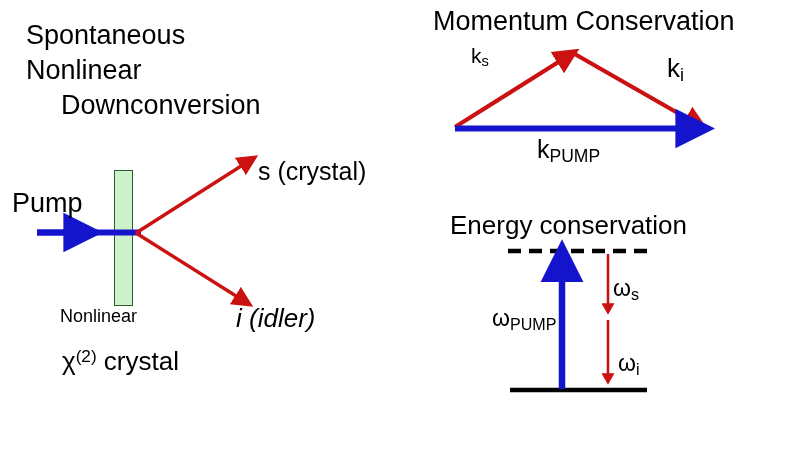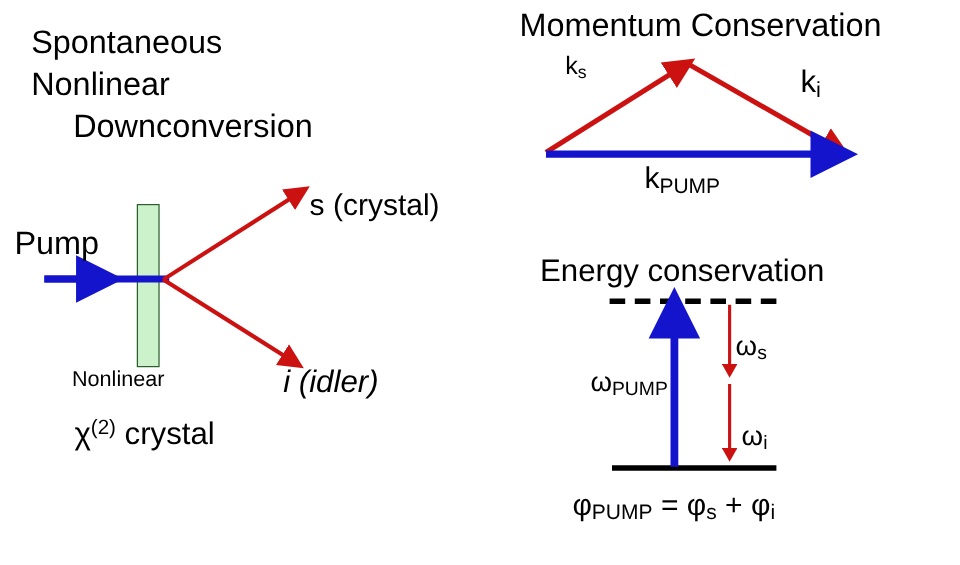--- a/index.html
+++ b/index.html
@@ -127,15 +127,14 @@
   <div class="txt" id="momentum-title">Momentum Conservation</div>
   <div class="txt" id="ks-label"><span>k</span><span class="sub">s</span></div>
   <div class="txt" id="ki-label"><span>k</span><span class="sub">i</span></div>
   <div class="txt" id="kpump-label"><span>k</span><span class="sub">PUMP</span></div>
 
   <div class="txt" id="energy-title">Energy conservation</div>
   <div class="txt" id="omega-pump-label"><span>ω</span><span class="sub">PUMP</span></div>
   <div class="txt" id="omega-s-label"><span>ω</span><span class="sub">s</span></div>
   <div class="txt" id="omega-i-label"><span>ω</span><span class="sub">i</span></div>
 
-  <div class="txt" id="phi-formula"><span>φ</span><span class="sub">PUMP</span><span>&nbsp;</span><span>=</span><span>&nbsp;</span><span>φ</span><span class="sub">s</span><span>&nbsp;</span><span>+</span><span>&nbsp;</span><span>φ</span><span class="sub">i</span></div>
 
 </div>
 
 </body></html>

